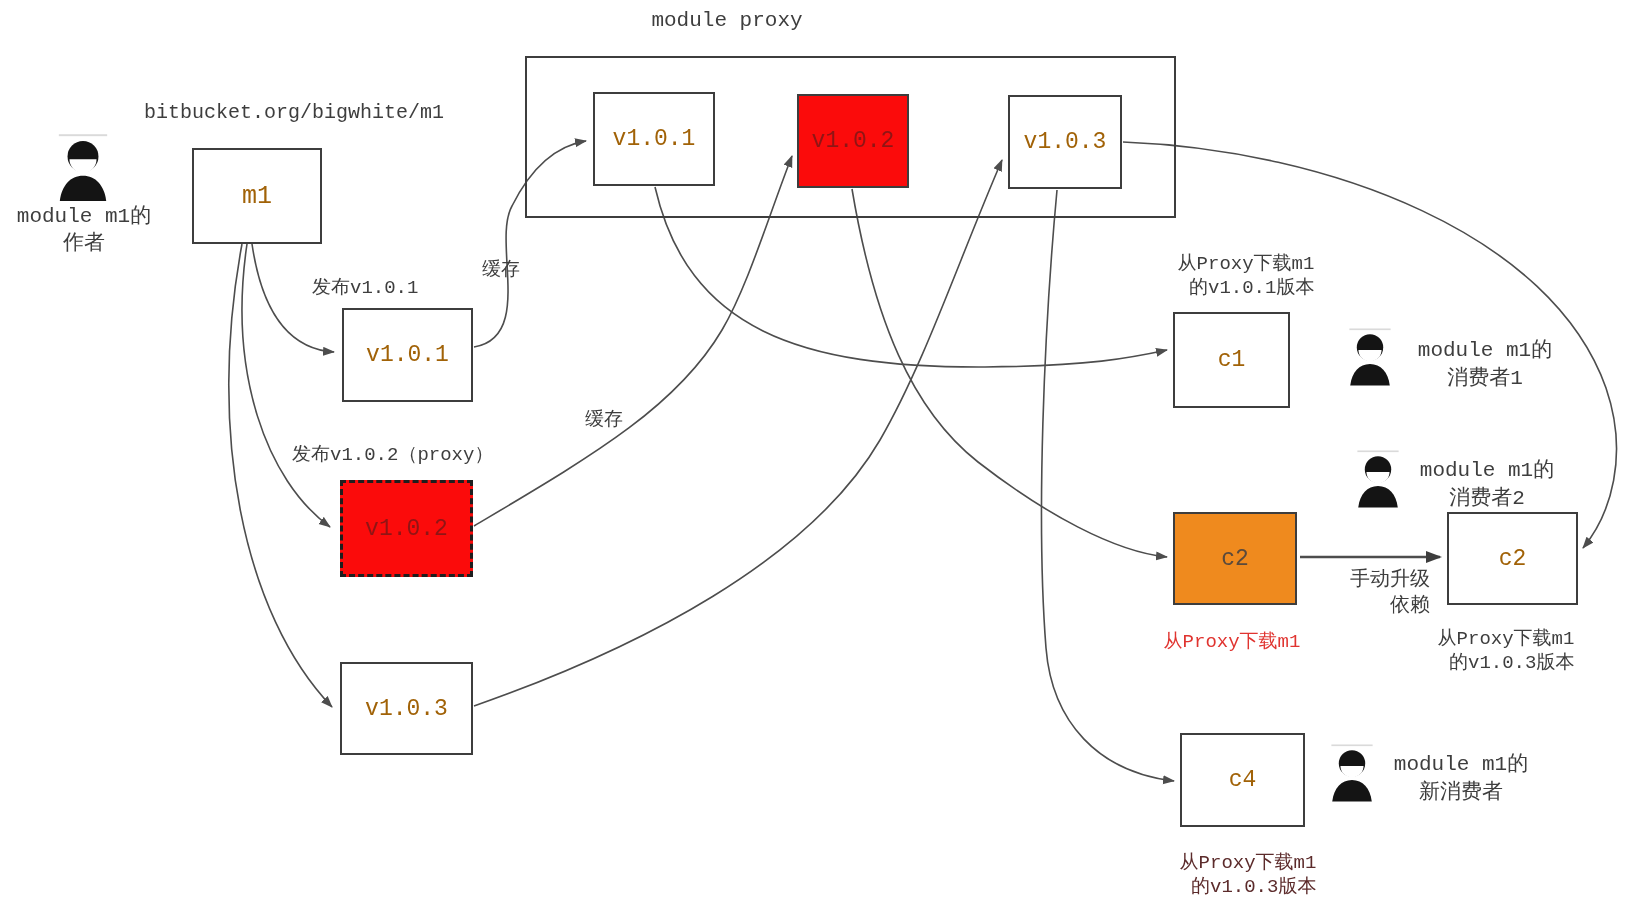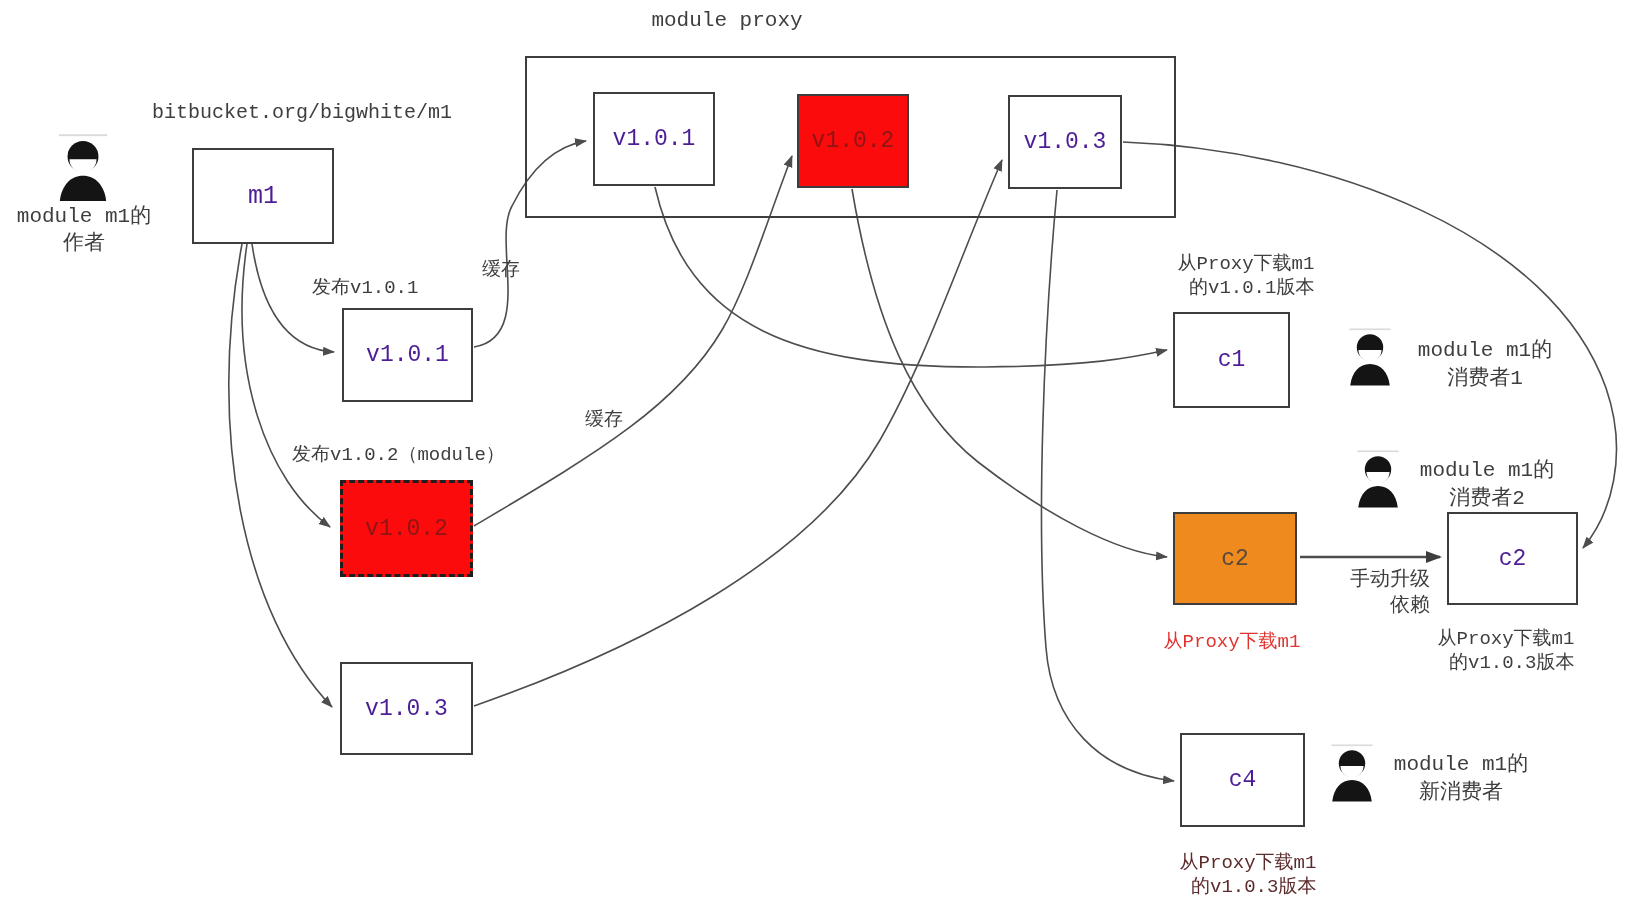--- a/index.html
+++ b/index.html
@@ -8,21 +8,21 @@
     background:#ffffff;
     font-family:Liberation Mono, monospace;
     color:#3e3e3e;
     padding-left:26px;
   }
   #wires{position:absolute;left:0;top:0;z-index:1;}
   .box{
     position:absolute;z-index:3;background:#ffffff;
     border:2px solid #3d3d3d;box-sizing:border-box;
     display:flex;align-items:center;justify-content:center;
-    font-size:23px;color:#4c1d95;
+    font-size:23px;color:#a16207;
   }
   .box.red{background:#fb0b0b;color:#8f1515;}
   .box.dashedred{background:#fb0b0b;color:#8f1515;border:3px dashed #1e1e1e;}
   .box.orange{background:#ef8a1e;color:#5a4a3c;}
   .proxy-outer{
     position:absolute;z-index:2;border:2px solid #3d3d3d;
     box-sizing:border-box;background:transparent;
   }
   .lbl{position:absolute;z-index:3;font-size:19px;white-space:nowrap;color:#3e3e3e;}
   .ctr{transform:translateX(-50%);text-align:center;}
@@ -61,39 +61,39 @@
       <path stroke-width="2.6" d="M 1300,557 L 1440,557" marker-end="url(#arrBig)"></path>
     </g>
   </svg>
 
   <div class="title ctr" style="left:727px;top:9px;">module proxy</div>
   <div class="proxy-outer" style="left:525px;top:56px;width:651px;height:162px;"></div>
   <div class="box" style="left:593px;top:92px;width:122px;height:94px;">v1.0.1</div>
   <div class="box red" style="left:797px;top:94px;width:112px;height:94px;">v1.0.2</div>
   <div class="box" style="left:1008px;top:95px;width:114px;height:94px;">v1.0.3</div>
 
-  <div class="lbl" style="left:152px;top:101px;font-size:20px;">bitbucket.org/bigwhite/m1</div>
+  <div class="lbl" style="left:144px;top:101px;font-size:20px;">bitbucket.org/bigwhite/m1</div>
   <div class="person" style="left:54px;top:131px;">
     <svg width="58" height="78" viewBox="0 0 60 80">
       <rect x="5" y="3" width="50" height="2" fill="#dadada"></rect>
       <circle cx="30" cy="26" r="16" fill="#141414"></circle>
       <path d="M16,29 a14,14 0 0 0 28,0 z" fill="#ffffff"></path>
       <path d="M30,46 C 17,46 8,56 6,72 L54,72 C52,56 43,46 30,46 Z" fill="#141414"></path>
     </svg>
   </div>
   <div class="lbl ctr" style="left:84px;top:203px;font-size:21px;line-height:1.3;">
     <div>module m1的</div>
     <div>作者</div>
   </div>
-  <div class="box" style="left:192px;top:148px;width:142px;height:96px;font-size:25px;">m1</div>
+  <div class="box" style="left:192px;top:148px;width:130px;height:96px;font-size:25px;">m1</div>
 
   <div class="lbl" style="left:312px;top:274px;">发布v1.0.1</div>
   <div class="box" style="left:342px;top:308px;width:131px;height:94px;">v1.0.1</div>
 
-  <div class="lbl" style="left:292px;top:441px;">发布v1.0.2（module）</div>
+  <div class="lbl" style="left:292px;top:441px;">发布v1.0.2（proxy）</div>
   <div class="box dashedred" style="left:340px;top:480px;width:133px;height:97px;">v1.0.2</div>
 
   <div class="box" style="left:340px;top:662px;width:133px;height:93px;">v1.0.3</div>
 
   <div class="lbl" style="left:482px;top:256px;">缓存</div>
   <div class="lbl" style="left:585px;top:406px;">缓存</div>
 
   <div class="caption" style="left:1246px;top:252px;">
     <div>从Proxy下载m1</div>
     <div>的v1.0.1版本</div>

